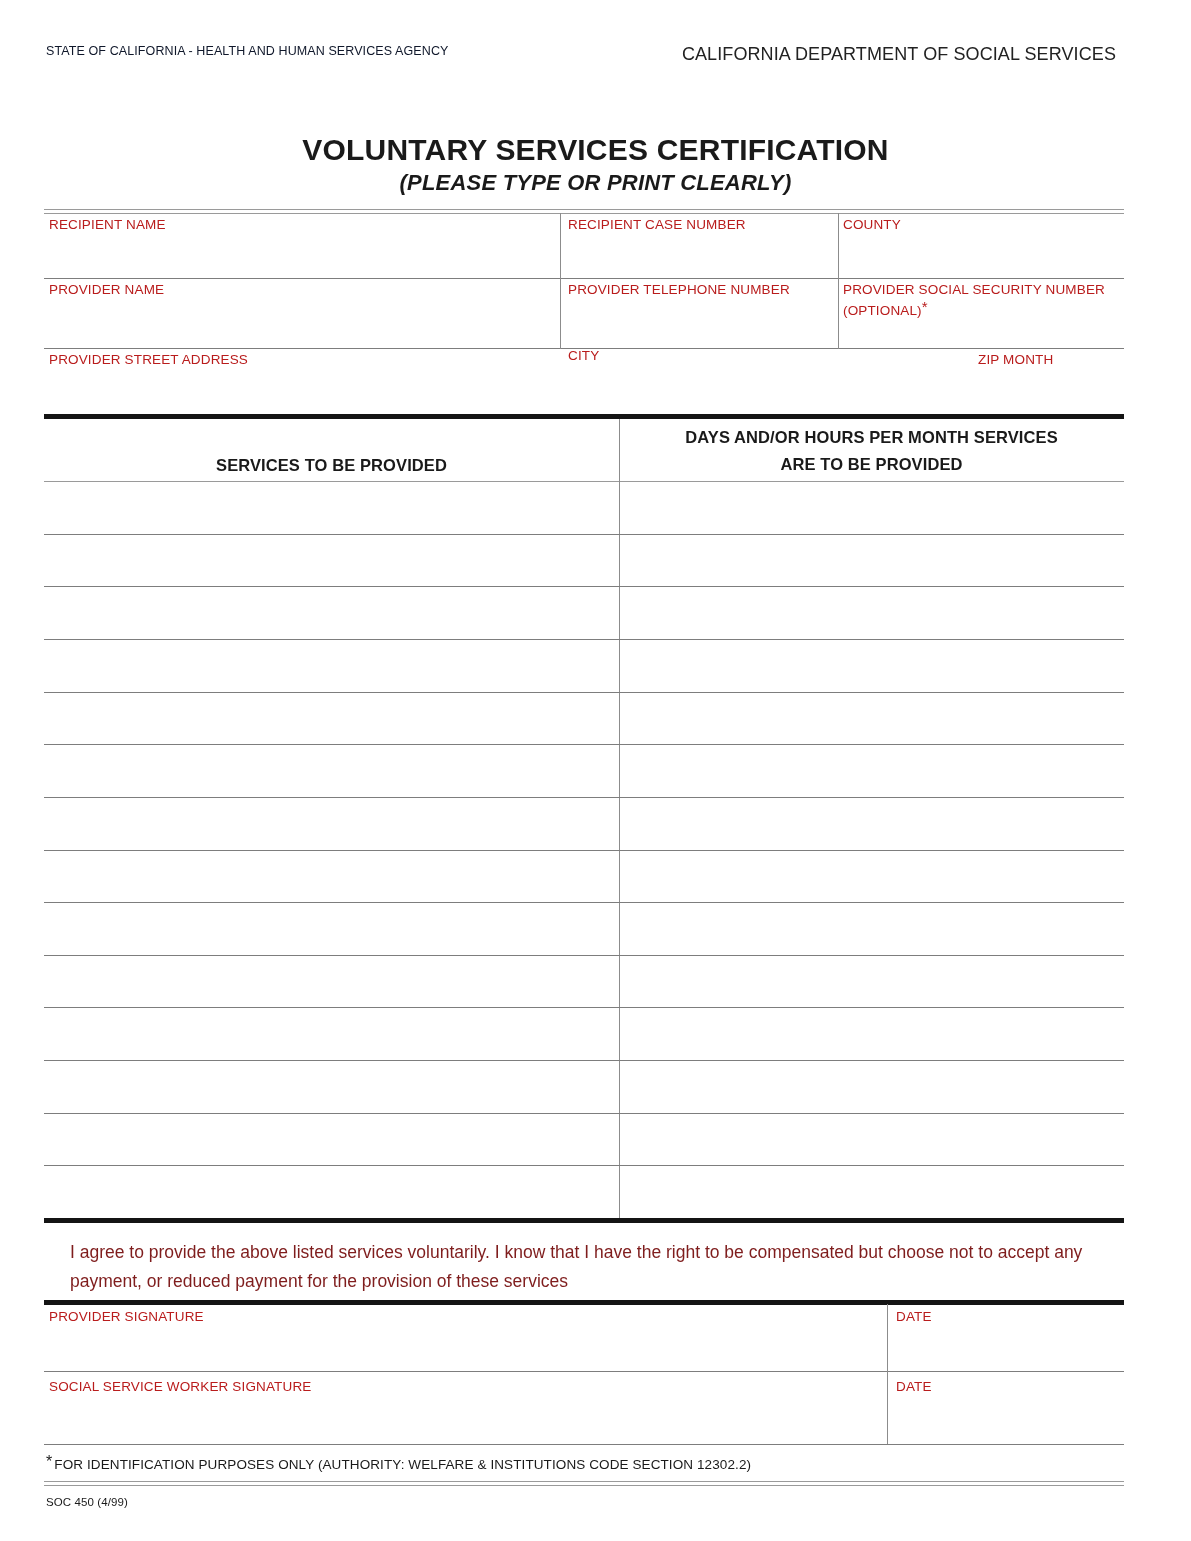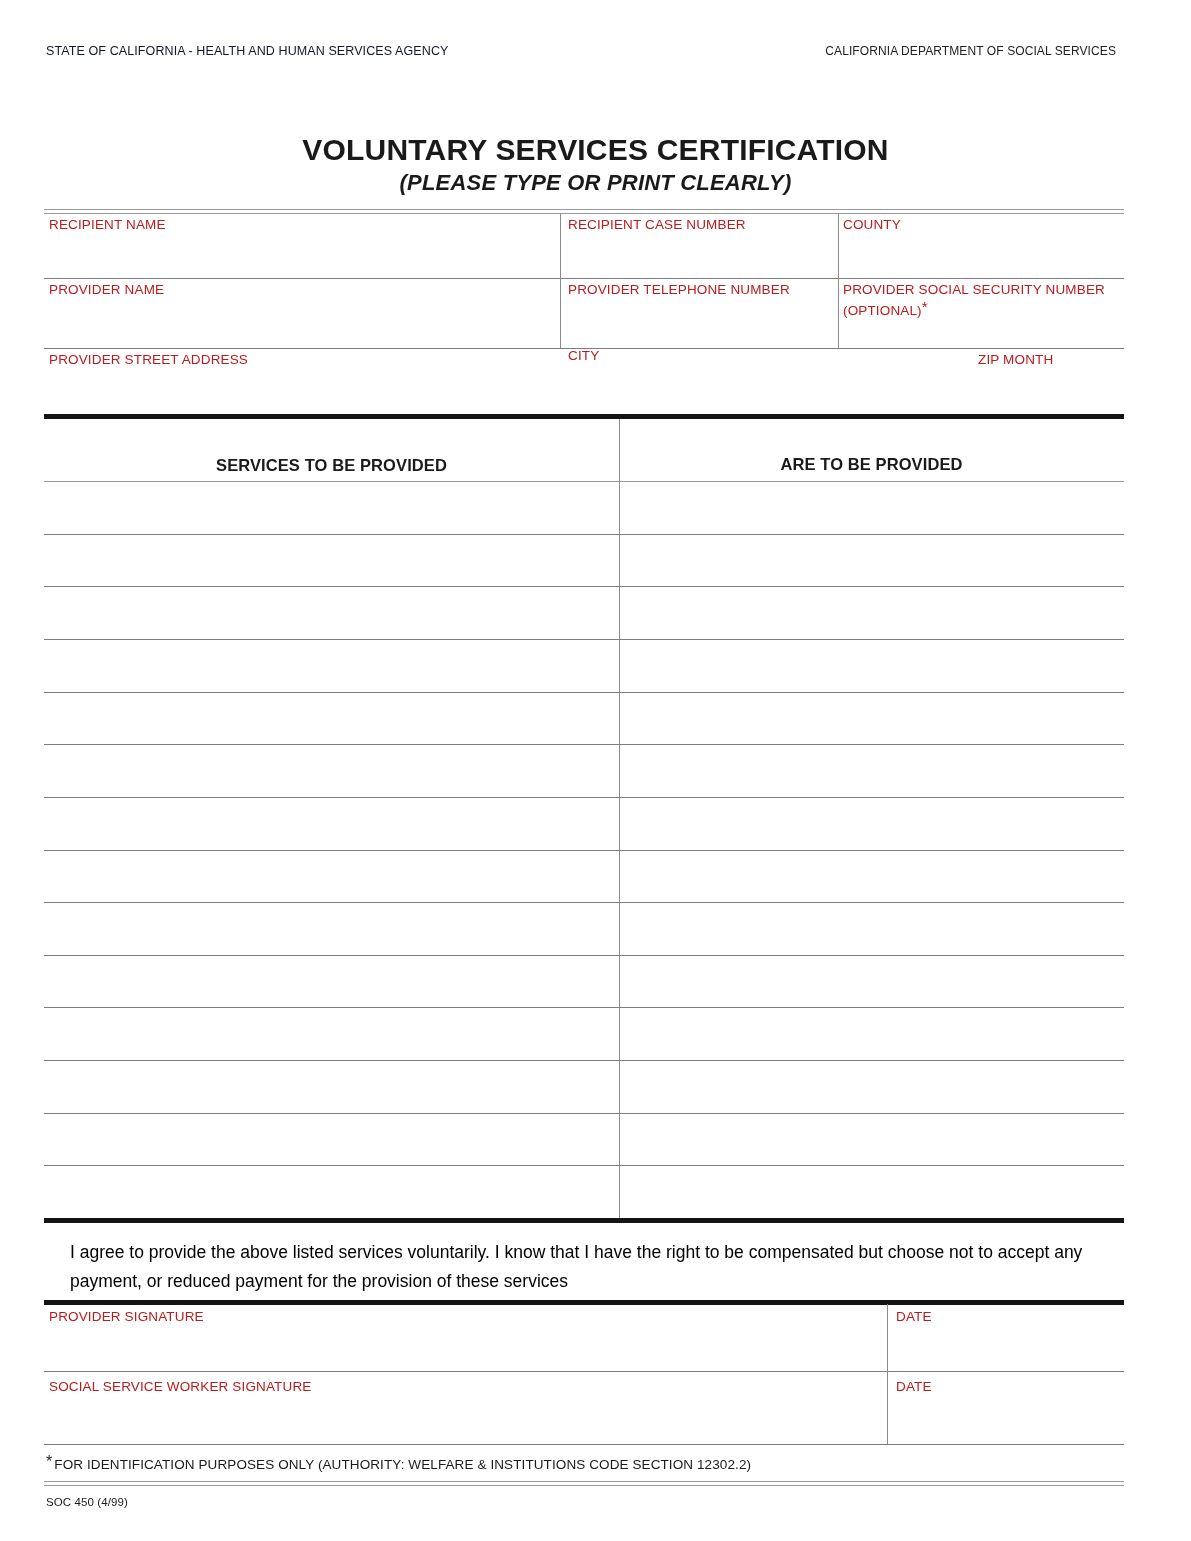--- a/index.html
+++ b/index.html
@@ -34,21 +34,21 @@
     top: 0px;
     font-size: 12.5px;
     letter-spacing: .1px;
     color: #0f172a;
     white-space: nowrap;
   }
   .hdr-right {
     position: absolute;
     right: 8px;
     top: 0px;
-    font-size: 12px;
+    font-size: 18px;
     letter-spacing: .1px;
     color: #222;
     white-space: nowrap;
   }
 
   
   .watermark {
     position: absolute;
     left: 33px;
     top: 44px;
@@ -123,21 +123,21 @@
   }
 
   
   .agreement {
     position: absolute;
     left: 70px;
     top: 1238px;
     width: 1025px;
     font-size: 17.5px;
     line-height: 29px;
-    color: #000000;
+    color: #7f1d1d;
   }
 
   
   .footnote {
     position: absolute;
     left: 46px;
     top: 1455px;
     font-size: 13.5px;
     letter-spacing: .1px;
     white-space: nowrap;
@@ -203,20 +203,21 @@
   <div class="flabel" style="left:568px; top:348px;">CITY</div>
   <div class="flabel" style="left:978px; top:352px;">ZIP MONTH</div>
 
   <div style="position:absolute; left:50px; top:370px; width:505px; height:38px;"></div>
   <div style="position:absolute; left:566px; top:370px; width:400px; height:38px;"></div>
   <div style="position:absolute; left:970px; top:370px; width:150px; height:38px;"></div>
 
   <div class="rule rule-thick" style="left:44px; top:414px; width:1080px;"></div>
 
   <div class="col-head" style="left:44px; top:456px; width:575px;">SERVICES TO BE PROVIDED</div>
+  <div class="col-head" style="left:619px; top:428px; width:505px;">DAYS AND/OR HOURS PER MONTH SERVICES</div>
   <div class="col-head" style="left:619px; top:455px; width:505px;">ARE TO BE PROVIDED</div>
 
   <div class="rule rule-thin" style="left:44px; top:481px; width:1080px;"></div>
 
   <div class="vrule" style="left:619px; top:419px; height:801px;"></div>
 
   <div id="table-body-rules">
       <div class="rule rule-mid" style="left: 44px; top: 534px; width: 1080px;"></div>
       <div class="rule rule-mid" style="left: 44px; top: 586px; width: 1080px;"></div>
       <div class="rule rule-mid" style="left: 44px; top: 639px; width: 1080px;"></div>

